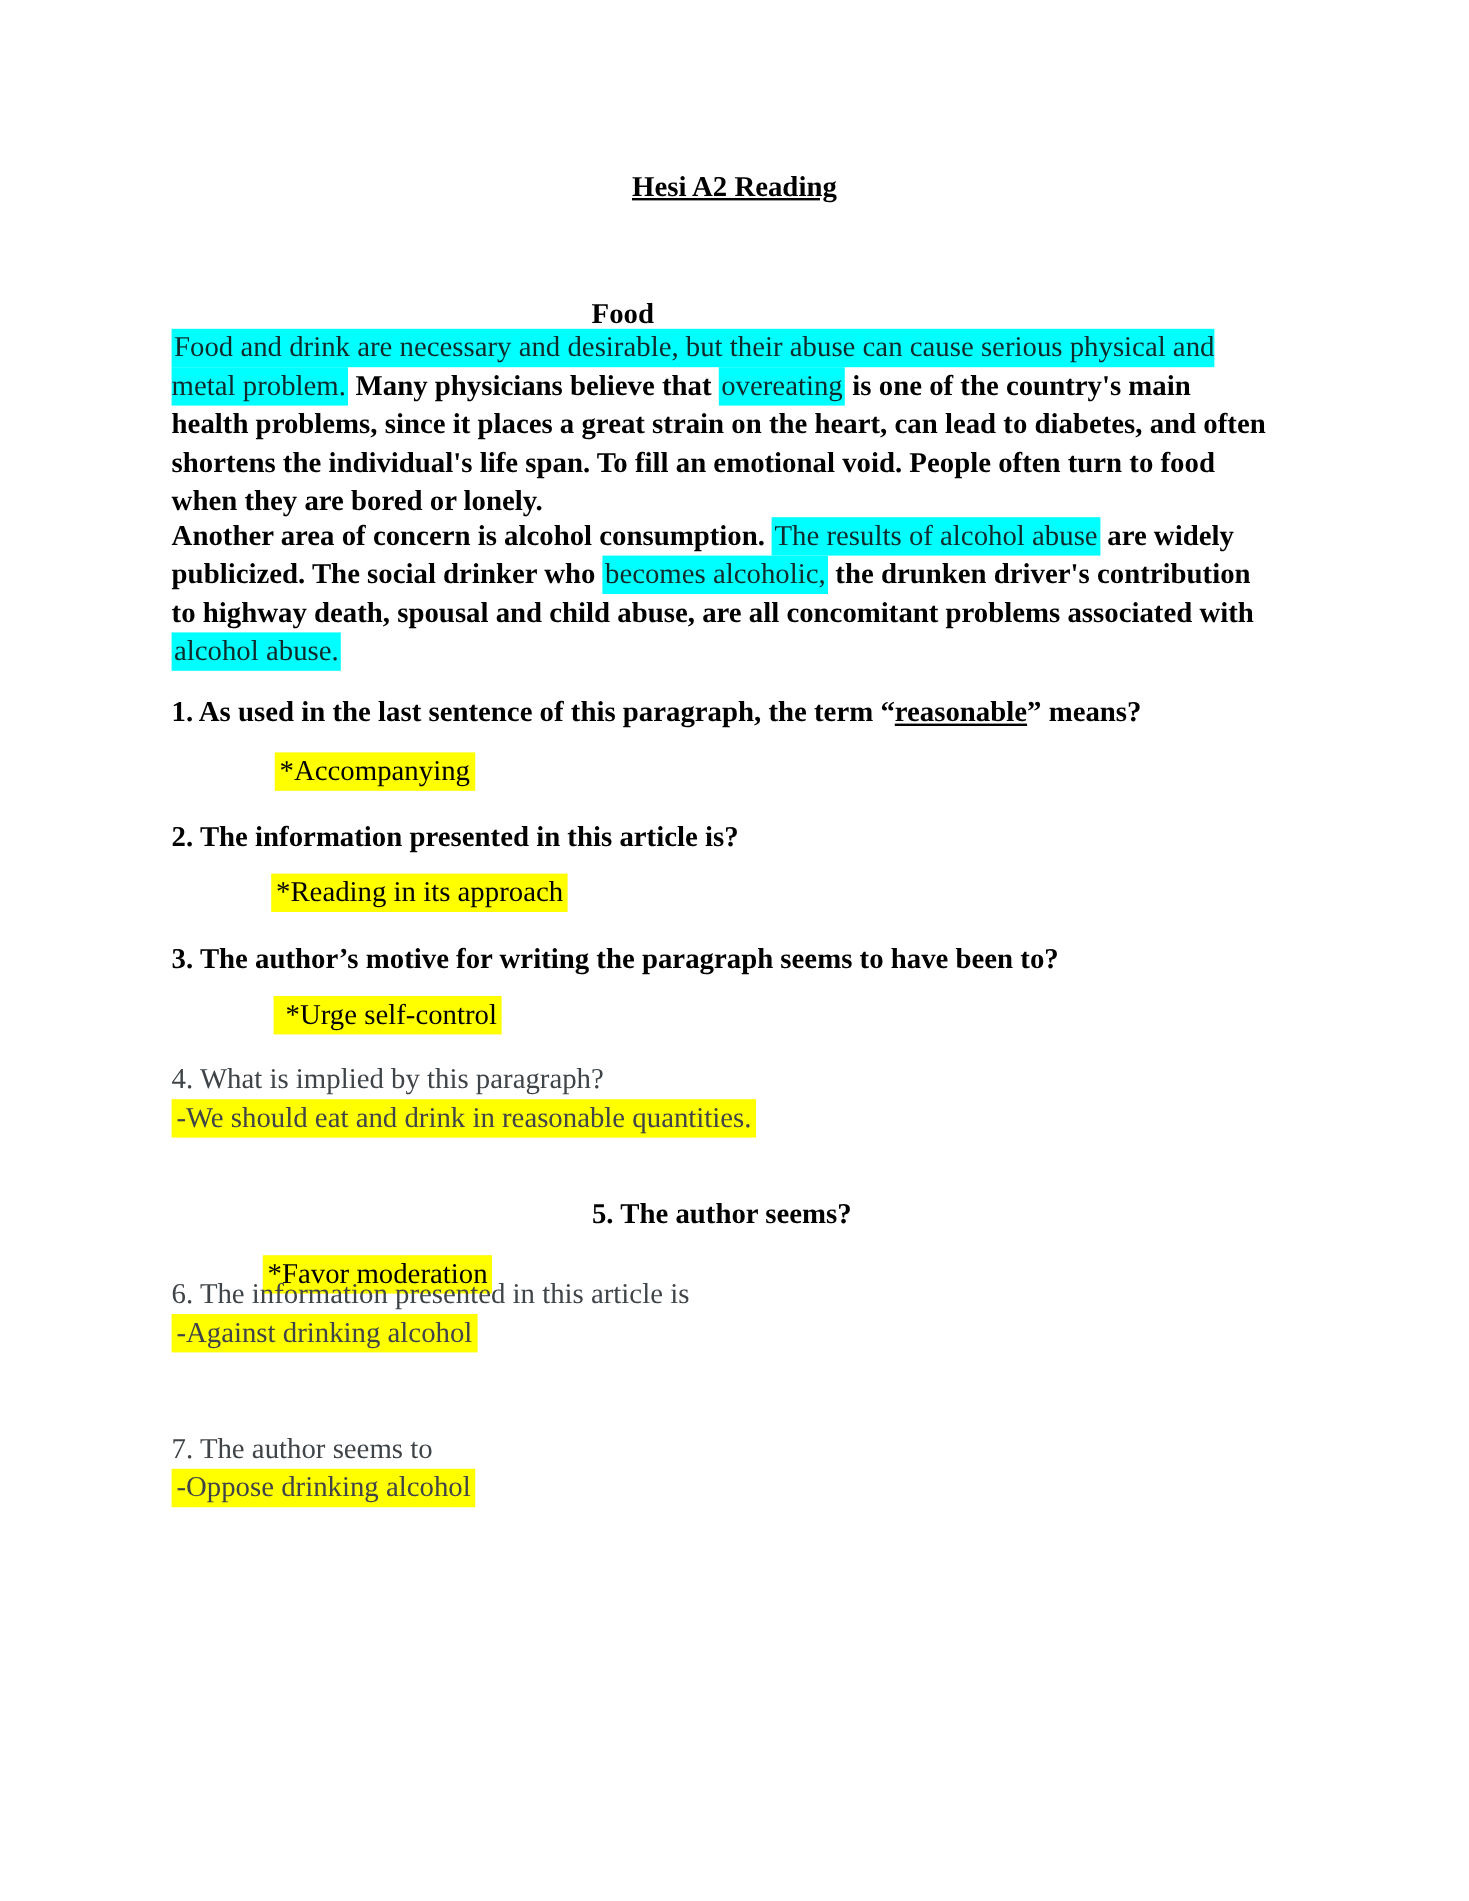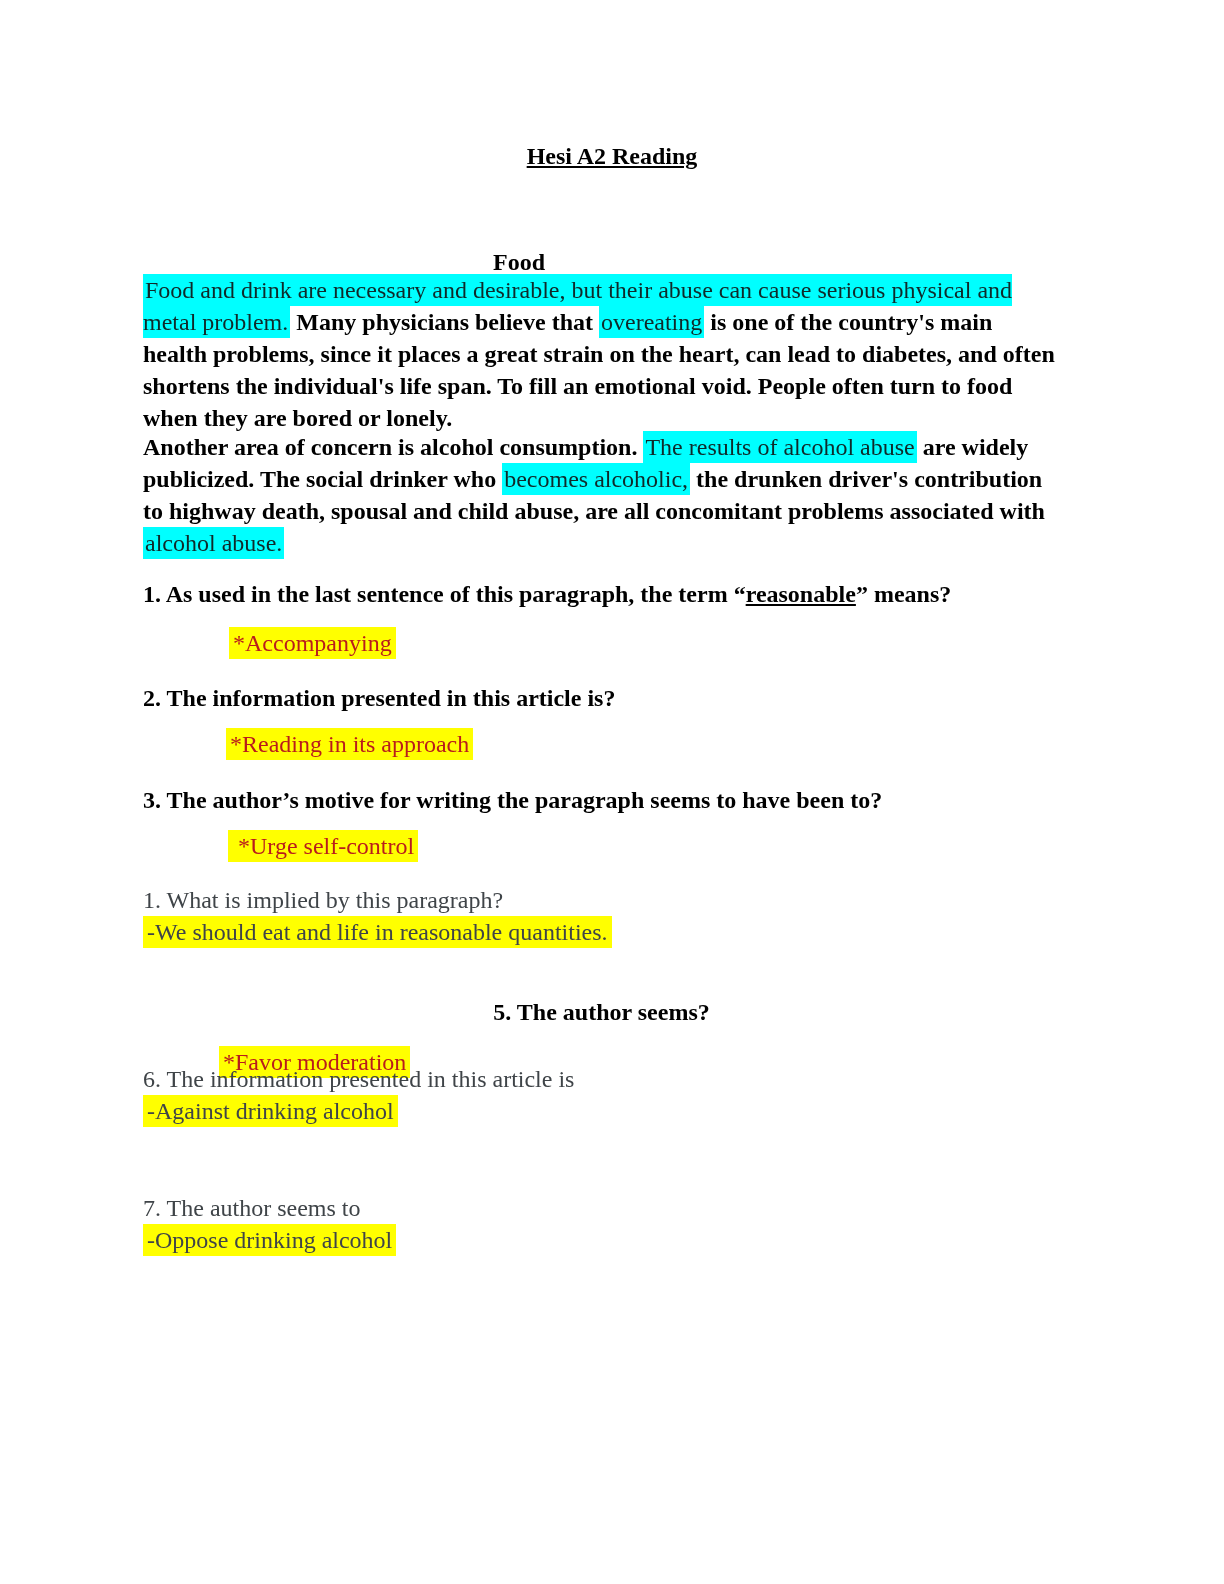--- a/index.html
+++ b/index.html
@@ -13,21 +13,21 @@
     line-height: 32px;
     color: #000000;
     overflow: hidden;
   }
   .abs { position: absolute; }
   .centered { left: 0; right: 0; text-align: center; }
   .body-col { left: 143px; width: 917px; }
   .b { font-weight: bold; color: #000000; margin-top: 28px; }
   .u { text-decoration: underline; }
   .gray { color: #3f4448; font-weight: normal; }
-  .ink { color: #b91c1c; font-weight: normal; }
+  .ink { color: #000000; font-weight: normal; }
   .hl-c {
     background: #00ffff;
     color: #0f2a2a;
     font-weight: normal;
     padding: 3px 2px;
   }
   .hl-y {
     background: #ffff00;
     padding: 3px 4px;
   }
@@ -69,22 +69,22 @@
   </div>
 
   <div class="abs body-col" style="top:784px;">
     <span class="b">3. The author’s motive for writing the paragraph seems to have been to?</span>
   </div>
   <div class="abs" style="top:830px; left:228px;">
     <span class="hl-y ink" style="white-space:pre;"> *Urge self-control</span>
   </div>
 
   <div class="abs body-col" style="top:884px;">
-    <span class="gray">1. What is implied by this paragraph?</span><br>
-    <span class="hl-y gray">-We should eat and life in reasonable quantities.</span>
+    <span class="gray">4. What is implied by this paragraph?</span><br>
+    <span class="hl-y gray">-We should eat and drink in reasonable quantities.</span>
   </div>
 
   <div class="abs body-col" style="top:996px;text-align:center;">
     <span class="b">5. The author seems?</span>
   </div>
   <div class="abs" style="top:1046px; left:219px;">
     <span class="hl-y ink">*Favor moderation</span>
   </div>
 
   <div class="abs body-col" style="top:1043px;margin-top:20px;">

